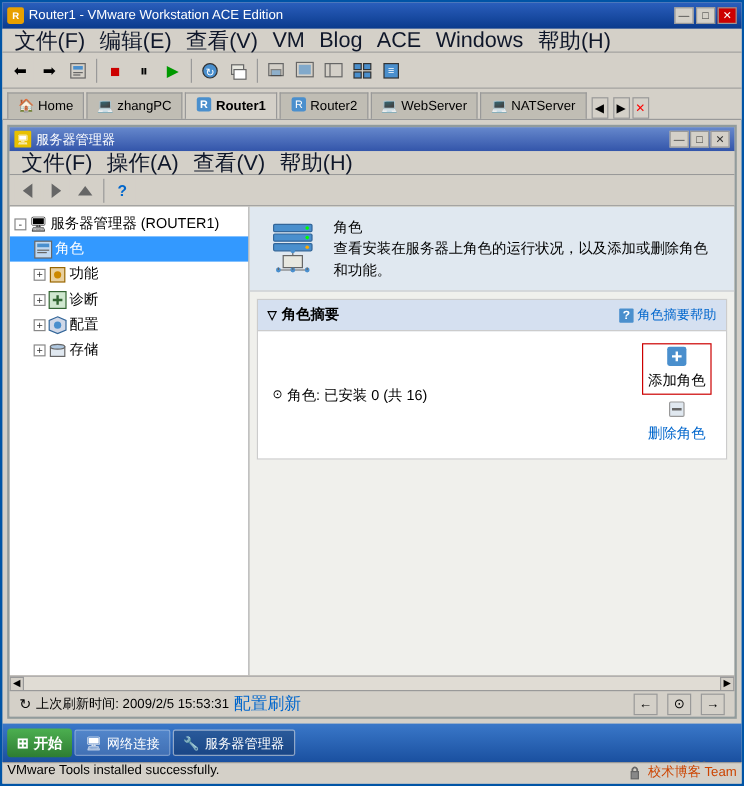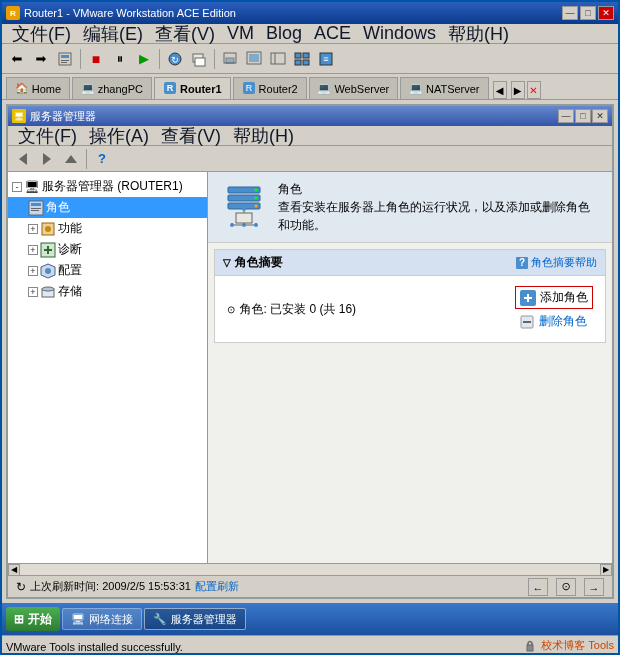--- a/index.html
+++ b/index.html
@@ -376,20 +376,21 @@
       gap: 2px;
     }
     .action-link {
       display: flex;
       align-items: center;
       gap: 4px;
       color: #0066cc;
       font-size: 12px;
       cursor: pointer;
       padding: 2px 4px;
+      flex-direction: column;
     }
     .action-link.highlighted {
       background: white;
       border: 1px solid #cc0000;
       color: #000;
     }
     .action-icon-add {
       width: 16px;
       height: 16px;
       background: #4a8fcd;
@@ -421,21 +422,21 @@
       border-top: 1px solid #999;
       flex-shrink: 0;
       gap: 4px;
     }
     .status-refresh-icon {
       font-size: 12px;
     }
     .status-refresh-link {
       color: #0066cc;
       cursor: pointer;
-      font-size: 11px;
+      font-size: 14px;
     }
     .status-right {
       margin-left: auto;
       display: flex;
       gap: 8px;
       align-items: center;
     }
     .status-right-btn {
       width: 20px;
       height: 18px;
@@ -499,21 +500,21 @@
       font-size: 10px;
       font-weight: bold;
       margin-top: 40px;
     }
 
     
     .bottom-info {
       background: #d4d0c8;
       height: 18px;
       display: flex;
-      align-items: flex-end;
+      align-items: flex-start;
       padding: 0 4px;
       font-size: 11px;
       border-top: 1px solid #999;
       flex-shrink: 0;
     }
     .bottom-right {
       margin-left: auto;
       display: flex;
       align-items: center;
       gap: 4px;
@@ -899,17 +900,17 @@
     </div>
   </div>
 
   <div class="bottom-info">
     <span>VMware Tools installed successfully.</span>
     <div class="bottom-right">
       <svg width="14" height="14" viewBox="0 0 14 14">
           <rect x="4" y="6" width="6" height="6" fill="#888" stroke="#666" stroke-width="1"></rect>
           <path d="M5,6 L5,4 Q7,1 9,4 L9,6" fill="none" stroke="#666" stroke-width="1.5"></path>
         </svg>
-      <span style="color:#cc4400;font-size:11px;">校术博客 Tools</span>
+      <span style="color:#cc4400;font-size:11px;">校术博客 Team</span>
     </div>
   </div>
 
 </div>
 
 </body></html>

